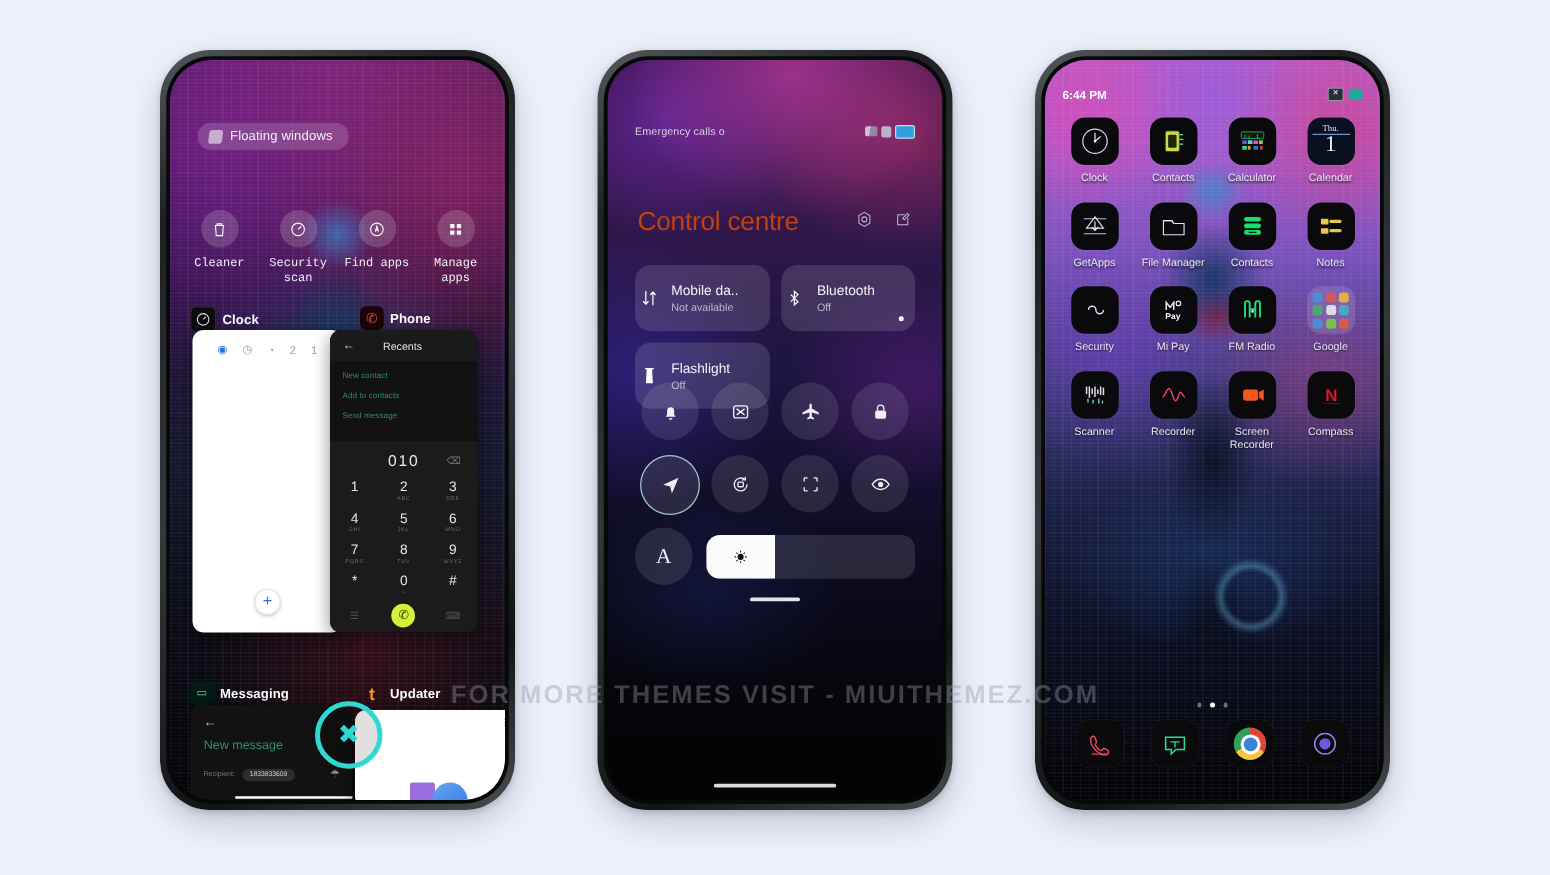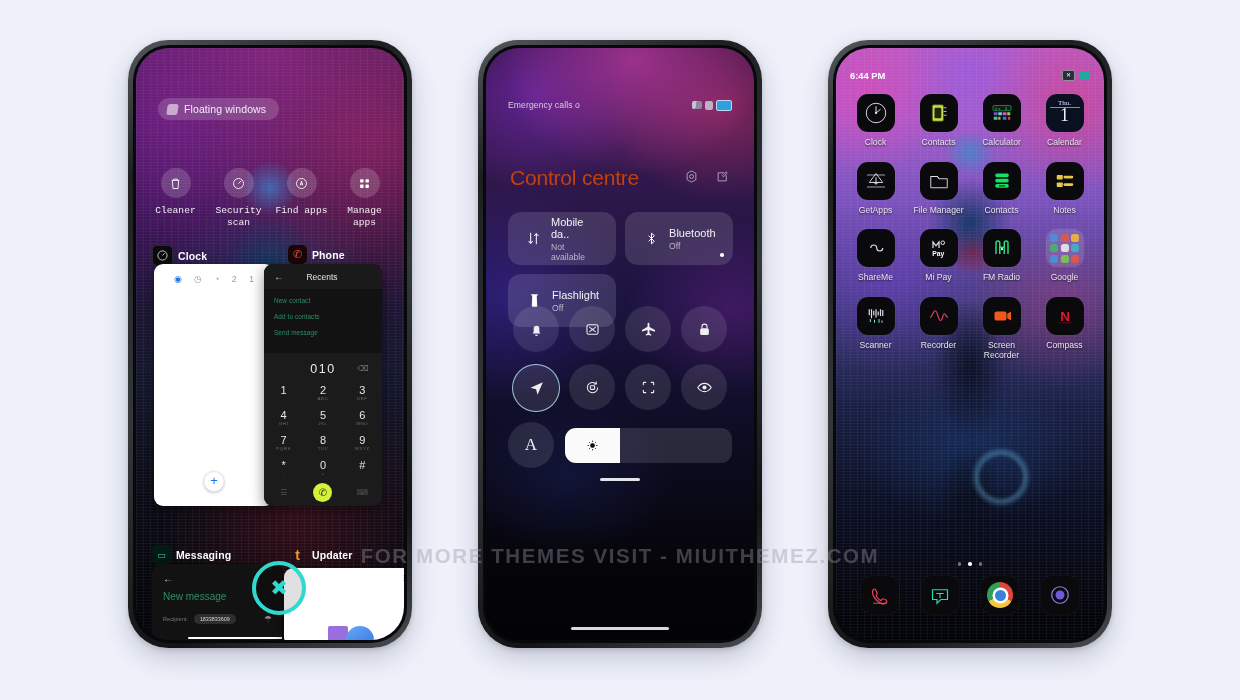--- a/index.html
+++ b/index.html
@@ -150,21 +150,21 @@
   .i-shield{width:8px;height:9px;background:#bab3c8;border-radius:2px 2px 3px 3px;}
   .i-batt{width:14px;height:9px;background:#2f9fe0;border-radius:2px;border:1px solid #bfd8ea;}
 
   .cc-head{position:absolute;top:118px;left:0;right:0;padding:0 24px;display:flex;align-items:center;}
   .cc-h-title{color:#c2410c;font-size:21px;font-weight:normal;letter-spacing:-.2px;}
   .cc-h-acts{margin-left:auto;display:flex;gap:16px;align-items:center;}
   .cc-h-acts svg{width:15px;height:15px;stroke:#b9bdd6;fill:none;stroke-width:1.3;}
 
   .tiles{position:absolute;top:164px;left:0;right:0;padding:0 22px;
     display:grid;grid-template-columns:1fr 1fr;gap:9px;}
-  .tile{height:53px;border-radius:13px;display:flex;align-items:center;gap:9px;padding:0 17px;
+  .tile{height:53px;border-radius:13px;display:flex;align-items:center;gap:9px;padding:0 2px;
     position:relative;background:rgba(255,255,255,.13);box-sizing:border-box;}
   .tile.active{border:1.3px solid rgba(224,232,245,.92);background:rgba(255,255,255,.10);}
   .tile .ti{width:18px;display:flex;justify-content:center;}
   .tile .ti svg{width:17px;height:17px;stroke:#fff;fill:none;stroke-width:1.4;}
   .tile .tt{display:flex;flex-direction:column;gap:2px;}
   .tile .t1{color:#f3f2f7;font-size:11px;}
   .tile .t2{color:#bdb8c9;font-size:8.6px;}
   .tile .dot{position:absolute;right:9px;bottom:8px;width:3.6px;height:3.6px;border-radius:50%;background:#fff;}
 
   .toggles{position:absolute;left:0;right:0;padding:0 22px;display:grid;grid-template-columns:repeat(4,1fr);
@@ -670,21 +670,21 @@
                 </svg>
               </span>
               <span class="app-lbl">Notes</span>
             </div>
             <div class="app">
               <span class="app-ico">
                 <svg viewBox="0 0 40 40" style="width: 30px; height: 30px;">
                   <path d="M13 20a4 4 0 118 0 4 4 0 108 0 4 4 0 11-8 0 4 4 0 10-8 0z" fill="none" stroke="#e4e0f0" stroke-width="1.5"></path>
                 </svg>
               </span>
-              <span class="app-lbl">ShareMe</span>
+              <span class="app-lbl">Security</span>
             </div>
             <div class="app">
               <span class="app-ico">
                 <svg viewBox="0 0 40 40" style="width: 30px; height: 30px;">
                   <path d="M12 20V12l4 5 4-5v8" fill="none" stroke="#e9e5f5" stroke-width="1.6"></path>
                   <circle cx="25" cy="13" r="2.4" fill="none" stroke="#e9e5f5" stroke-width="1.3"></circle>
                   <text x="11" y="30" font-size="9" font-weight="bold" fill="#ffffff" font-family="sans-serif">Pay</text>
                 </svg>
               </span>
               <span class="app-lbl">Mi Pay</span>

